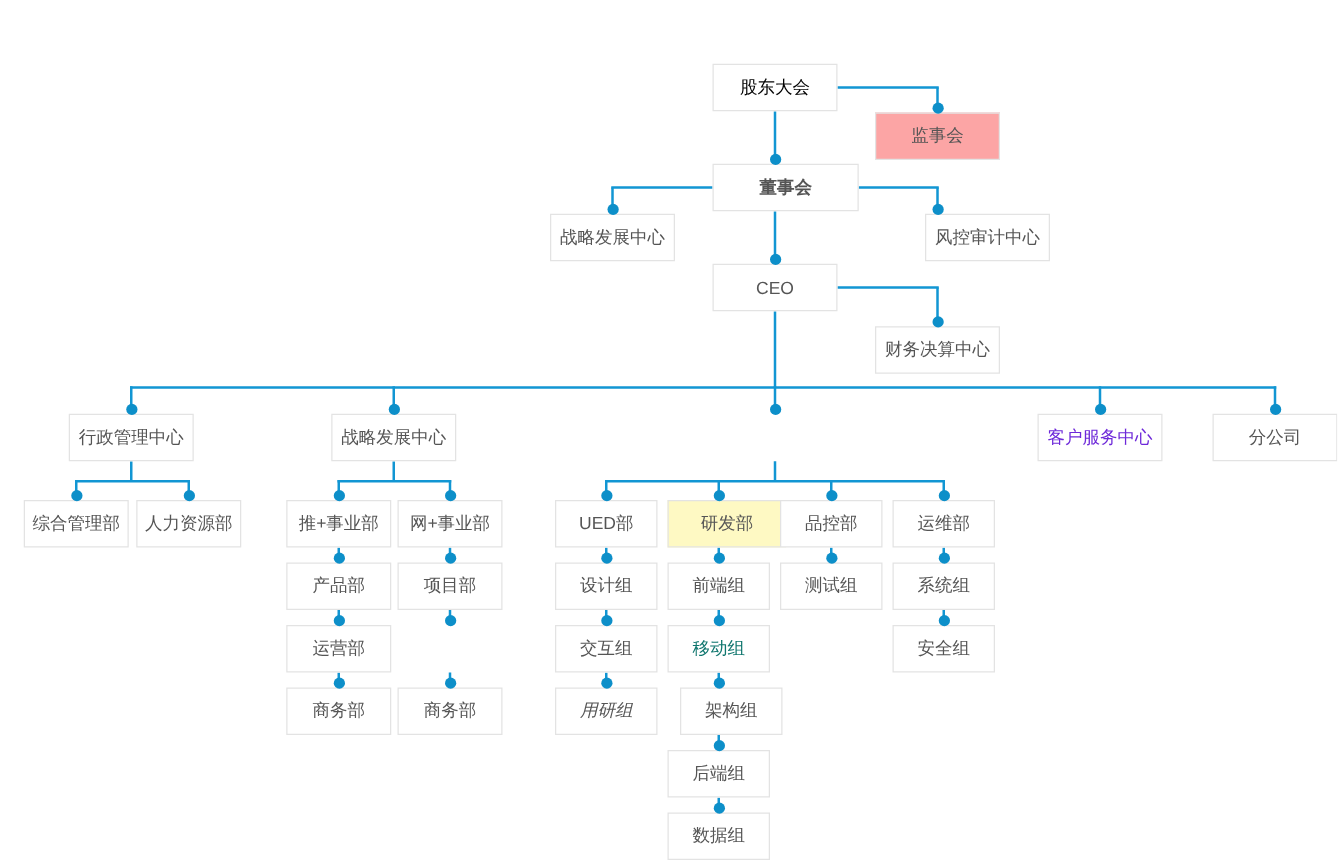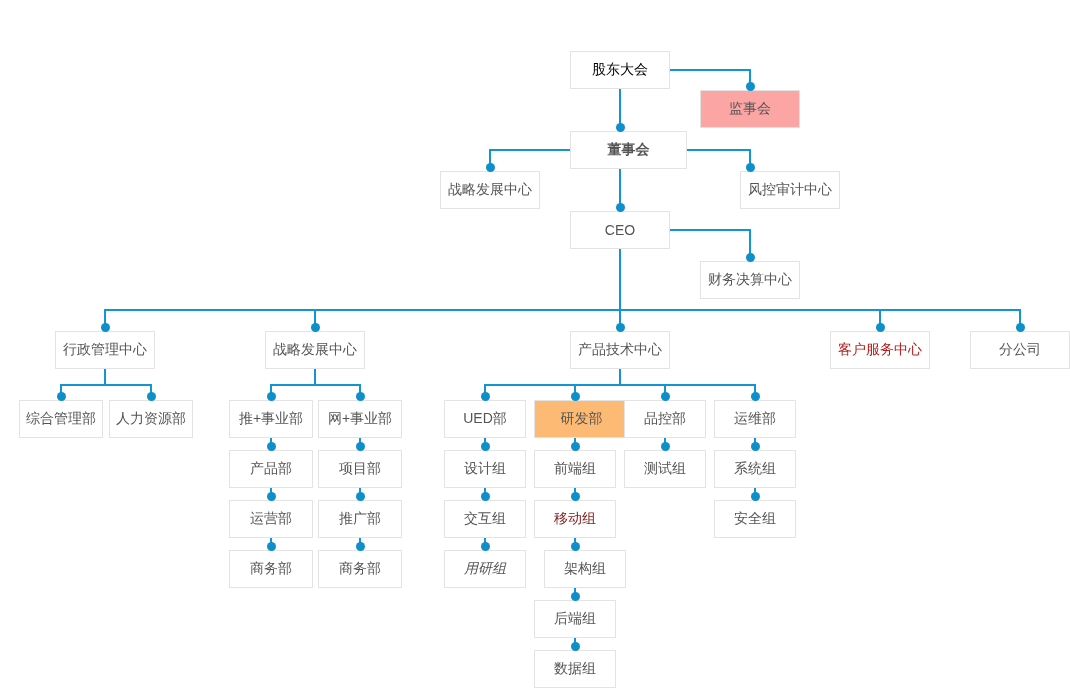--- a/index.html
+++ b/index.html
@@ -132,24 +132,21 @@
     </div>
     <div class="node" style="left: 700px; top: 261px; width: 100px; height: 38px; background: rgb(255, 255, 255); border-color: rgb(227, 227, 227); color: rgb(85, 85, 85);">
       <span>财务决算中心</span>
     </div>
     <div class="node" style="left: 55px; top: 331px; width: 100px; height: 38px; background: rgb(255, 255, 255); border-color: rgb(227, 227, 227); color: rgb(85, 85, 85);">
       <span>行政管理中心</span>
     </div>
     <div class="node" style="left: 265px; top: 331px; width: 100px; height: 38px; background: rgb(255, 255, 255); border-color: rgb(227, 227, 227); color: rgb(85, 85, 85);">
       <span>战略发展中心</span>
     </div>
-    <div class="node" style="left: 570px; top: 331px; width: 100px; height: 38px; background: rgb(255, 255, 255); border-color: rgb(227, 227, 227); color: rgb(85, 85, 85);">
-      <span>产品技术中心</span>
-    </div>
-    <div class="node" style="left: 830px; top: 331px; width: 100px; height: 38px; background: rgb(255, 255, 255); border-color: rgb(227, 227, 227); color: #b91c1c;">
+    <div class="node" style="left: 830px; top: 331px; width: 100px; height: 38px; background: rgb(255, 255, 255); border-color: rgb(227, 227, 227); color: #6d28d9;">
       <span>客户服务中心</span>
     </div>
     <div class="node" style="left: 970px; top: 331px; width: 100px; height: 38px; background: rgb(255, 255, 255); border-color: rgb(227, 227, 227); color: rgb(85, 85, 85);">
       <span>分公司</span>
     </div>
     <div class="node" style="left: 19px; top: 400px; width: 84px; height: 38px; background: rgb(255, 255, 255); border-color: rgb(227, 227, 227); color: rgb(85, 85, 85);">
       <span>综合管理部</span>
     </div>
     <div class="node" style="left: 109px; top: 400px; width: 84px; height: 38px; background: rgb(255, 255, 255); border-color: rgb(227, 227, 227); color: rgb(85, 85, 85);">
       <span>人力资源部</span>
@@ -162,33 +159,30 @@
     </div>
     <div class="node" style="left: 229px; top: 450px; width: 84px; height: 38px; background: rgb(255, 255, 255); border-color: rgb(227, 227, 227); color: rgb(85, 85, 85);">
       <span>产品部</span>
     </div>
     <div class="node" style="left: 318px; top: 450px; width: 84px; height: 38px; background: rgb(255, 255, 255); border-color: rgb(227, 227, 227); color: rgb(85, 85, 85);">
       <span>项目部</span>
     </div>
     <div class="node" style="left: 229px; top: 500px; width: 84px; height: 38px; background: rgb(255, 255, 255); border-color: rgb(227, 227, 227); color: rgb(85, 85, 85);">
       <span>运营部</span>
     </div>
-    <div class="node" style="left: 318px; top: 500px; width: 84px; height: 38px; background: rgb(255, 255, 255); border-color: rgb(227, 227, 227); color: rgb(85, 85, 85);">
-      <span>推广部</span>
-    </div>
     <div class="node" style="left: 229px; top: 550px; width: 84px; height: 38px; background: rgb(255, 255, 255); border-color: rgb(227, 227, 227); color: rgb(85, 85, 85);">
       <span>商务部</span>
     </div>
     <div class="node" style="left: 318px; top: 550px; width: 84px; height: 38px; background: rgb(255, 255, 255); border-color: rgb(227, 227, 227); color: rgb(85, 85, 85);">
       <span>商务部</span>
     </div>
     <div class="node" style="left: 444px; top: 400px; width: 82px; height: 38px; background: rgb(255, 255, 255); border-color: rgb(227, 227, 227); color: rgb(85, 85, 85);">
       <span>UED部</span>
     </div>
-    <div class="node" style="left: 534px; top: 400px; width: 95px; height: 38px; background: #fdba74; border-color: rgb(227, 227, 227); color: rgb(85, 85, 85);">
+    <div class="node" style="left: 534px; top: 400px; width: 95px; height: 38px; background: #fef9c3; border-color: rgb(227, 227, 227); color: rgb(85, 85, 85);">
       <span>研发部</span>
     </div>
     <div class="node" style="left: 624px; top: 400px; width: 82px; height: 38px; background: rgb(255, 255, 255); border-color: rgb(227, 227, 227); color: rgb(85, 85, 85);">
       <span>品控部</span>
     </div>
     <div class="node" style="left: 714px; top: 400px; width: 82px; height: 38px; background: rgb(255, 255, 255); border-color: rgb(227, 227, 227); color: rgb(85, 85, 85);">
       <span>运维部</span>
     </div>
     <div class="node" style="left: 444px; top: 450px; width: 82px; height: 38px; background: rgb(255, 255, 255); border-color: rgb(227, 227, 227); color: rgb(85, 85, 85);">
       <span>设计组</span>
@@ -198,21 +192,21 @@
     </div>
     <div class="node" style="left: 624px; top: 450px; width: 82px; height: 38px; background: rgb(255, 255, 255); border-color: rgb(227, 227, 227); color: rgb(85, 85, 85);">
       <span>测试组</span>
     </div>
     <div class="node" style="left: 714px; top: 450px; width: 82px; height: 38px; background: rgb(255, 255, 255); border-color: rgb(227, 227, 227); color: rgb(85, 85, 85);">
       <span>系统组</span>
     </div>
     <div class="node" style="left: 444px; top: 500px; width: 82px; height: 38px; background: rgb(255, 255, 255); border-color: rgb(227, 227, 227); color: rgb(85, 85, 85);">
       <span>交互组</span>
     </div>
-    <div class="node" style="left: 534px; top: 500px; width: 82px; height: 38px; background: rgb(255, 255, 255); border-color: rgb(227, 227, 227); color: #7f1d1d;">
+    <div class="node" style="left: 534px; top: 500px; width: 82px; height: 38px; background: rgb(255, 255, 255); border-color: rgb(227, 227, 227); color: #0f766e;">
       <span>移动组</span>
     </div>
     <div class="node" style="left: 714px; top: 500px; width: 82px; height: 38px; background: rgb(255, 255, 255); border-color: rgb(227, 227, 227); color: rgb(85, 85, 85);">
       <span>安全组</span>
     </div>
     <div class="node" style="left: 444px; top: 550px; width: 82px; height: 38px; background: rgb(255, 255, 255); border-color: rgb(227, 227, 227); color: rgb(85, 85, 85); font-style: italic;">
       <span>用研组</span>
     </div>
     <div class="node" style="left: 534px; top: 550px; width: 82px; height: 38px; background: rgb(255, 255, 255); border-color: rgb(227, 227, 227); color: rgb(85, 85, 85); margin-left: 10px;">
       <span>架构组</span>

